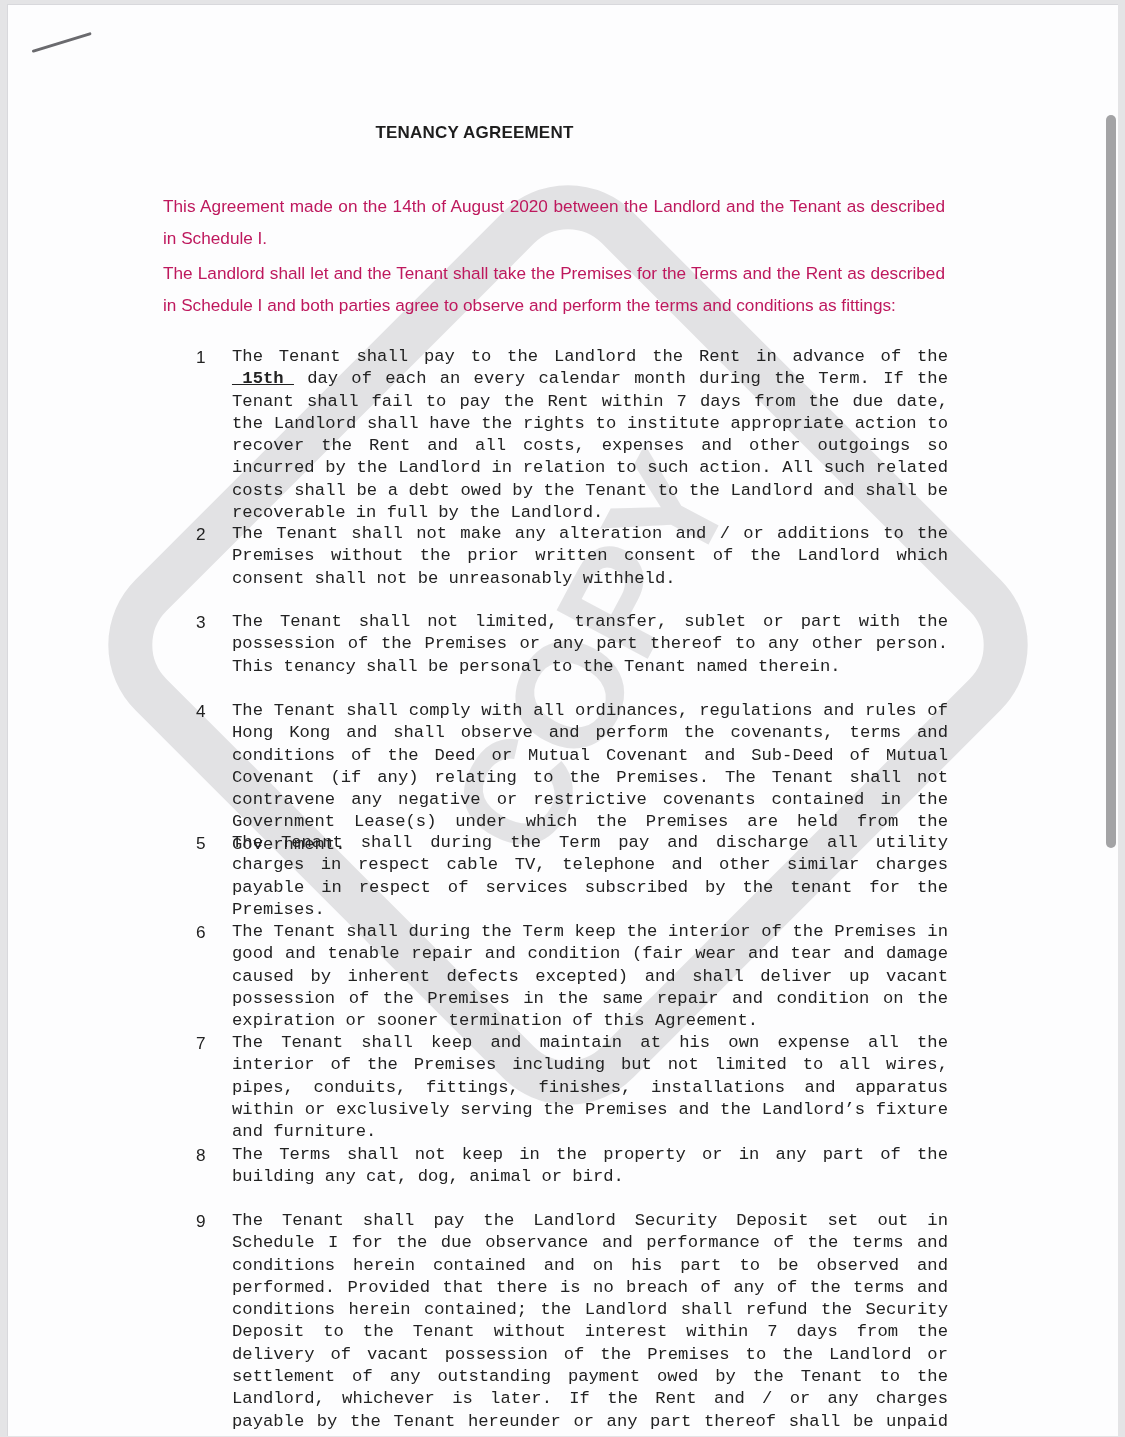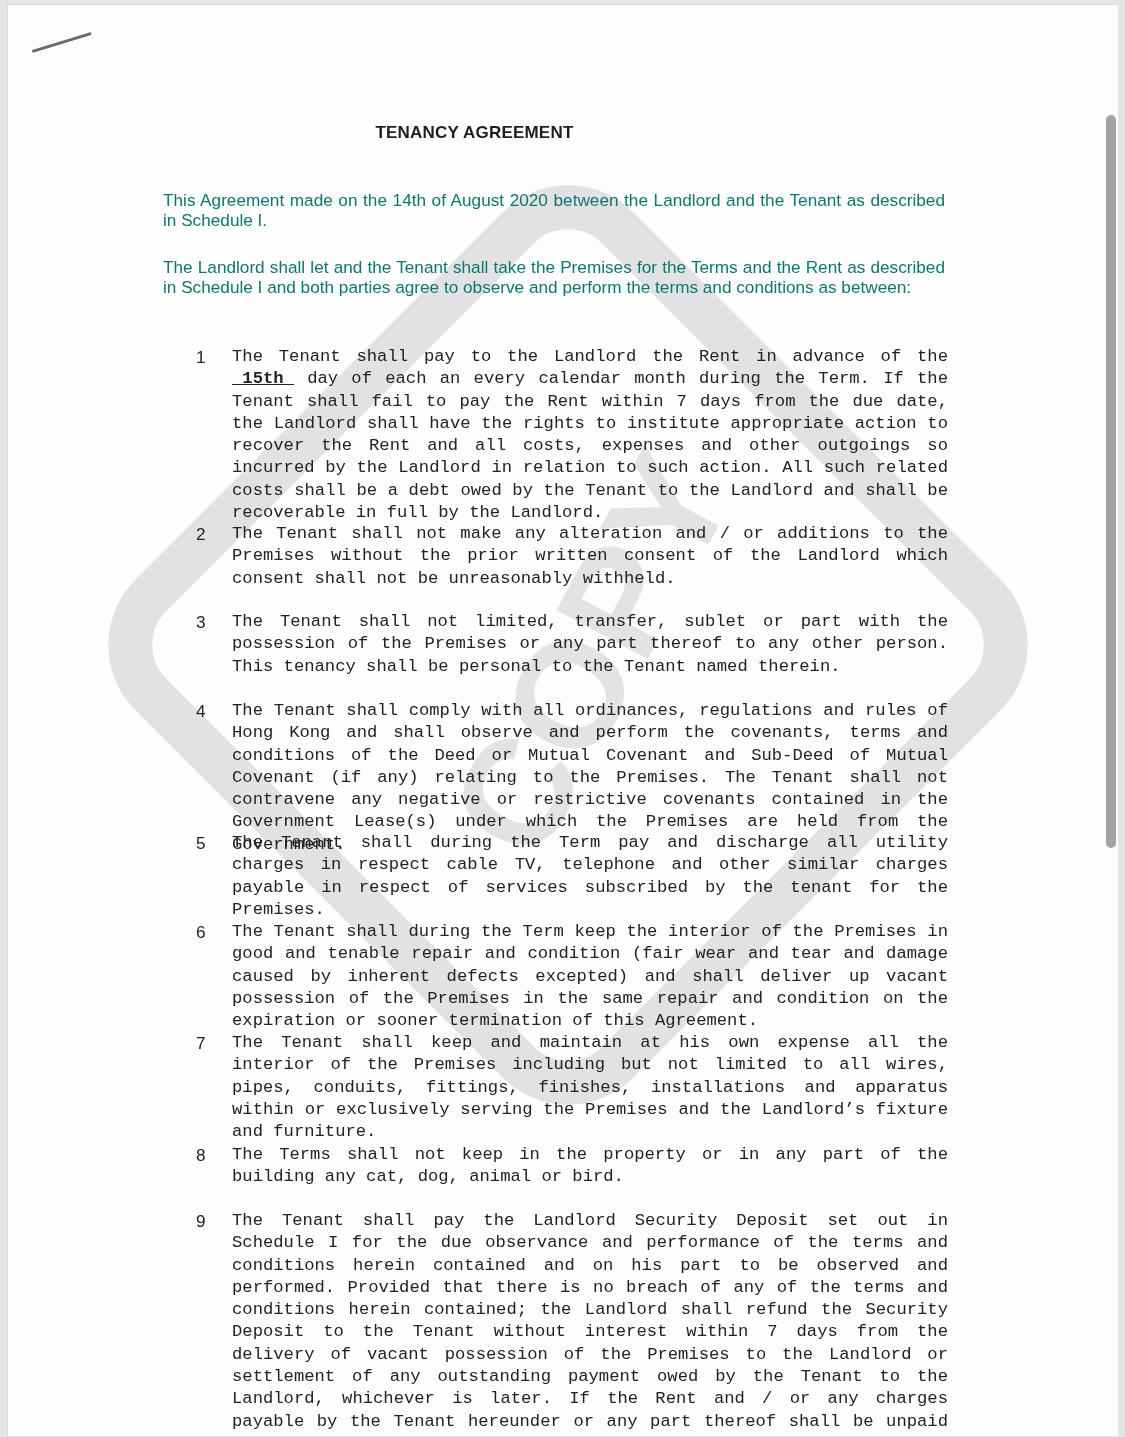--- a/index.html
+++ b/index.html
@@ -50,22 +50,22 @@
       font-weight: bold;
       font-size: 17px;
       color: #1e1e1e;
       letter-spacing: 0.2px;
       margin-left: 25px;
     }
     .text-block {
       position: absolute;
       font-family: "Liberation Sans", sans-serif;
       font-size: 17.2px;
-      line-height: 20px;
-      color: #0f766e;
+      line-height: 32px;
+      color: #be185d;
       text-align: justify;
     }
     .intro1 { left: 155px; top: 185px; width: 782px; }
     .intro2 { left: 155px; top: 252px; width: 782px; }
     .clause {
       position: absolute;
       left: 188px;
       width: 752px;
       font-family: "Liberation Sans", sans-serif;
       font-size: 17.2px;
@@ -112,21 +112,21 @@
         <rect x="-330" y="-330" width="660" height="660" rx="70" ry="70" fill="none" stroke="#e2e2e4" stroke-width="44"></rect>
       </g>
       <g transform="translate(585 650) rotate(-62)" fill="#e3e3e5" font-family="Liberation Sans, sans-serif" font-weight="bold" font-size="150" text-anchor="middle">
         <text x="0" y="50">COPY</text>
       </g>
     </svg>
 
     <div class="doc-title">TENANCY AGREEMENT</div>
 
     <div class="text-block intro1">This Agreement made on the 14th of August 2020  between the Landlord and the Tenant as described in Schedule I.</div>
-    <div class="text-block intro2">The Landlord shall let and the Tenant shall take the Premises for the Terms and the Rent as described in Schedule I and both parties agree to observe and perform the terms and conditions as between:</div>
+    <div class="text-block intro2">The Landlord shall let and the Tenant shall take the Premises for the Terms and the Rent as described in Schedule I and both parties agree to observe and perform the terms and conditions as fittings:</div>
 
     <div class="clause" style="top:341px;">
       <span class="clause-num">1</span>
       <div class="clause-text"><span>The Tenant shall pay to the Landlord the Rent in advance of the </span><span class="blank-underline">_15th_</span><span> day of each an every calendar month during the Term. If the Tenant shall fail to pay the Rent within 7 days from the due date, the Landlord shall have the rights to institute appropriate action to recover the Rent and all costs, expenses and other outgoings so incurred by the Landlord in relation to such action.  All such related costs shall be a debt owed by the Tenant to the Landlord and shall be recoverable in full by the Landlord.</span></div>
     </div>
 
     <div class="clause" style="top:518px;">
       <span class="clause-num">2</span>
       <div class="clause-text">The Tenant shall not make any alteration and / or additions to the Premises without the prior written consent of the Landlord which consent shall not be unreasonably withheld.</div>
     </div>

